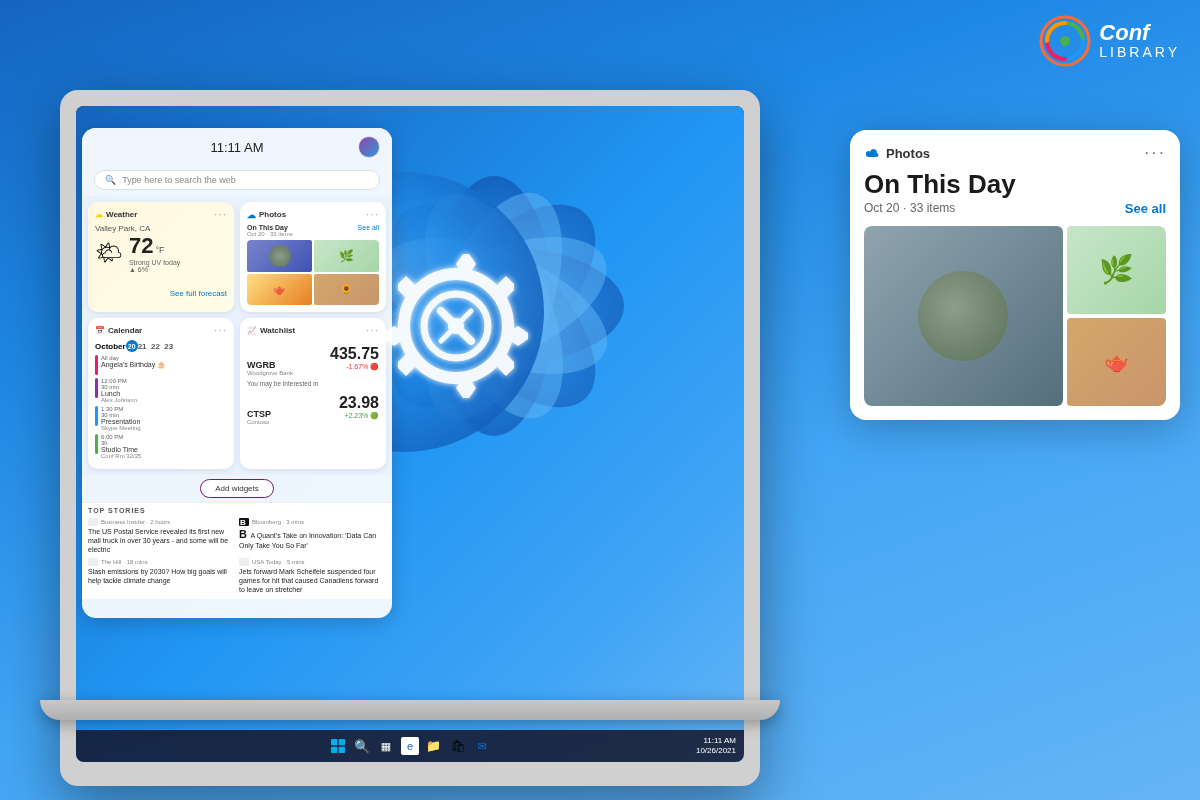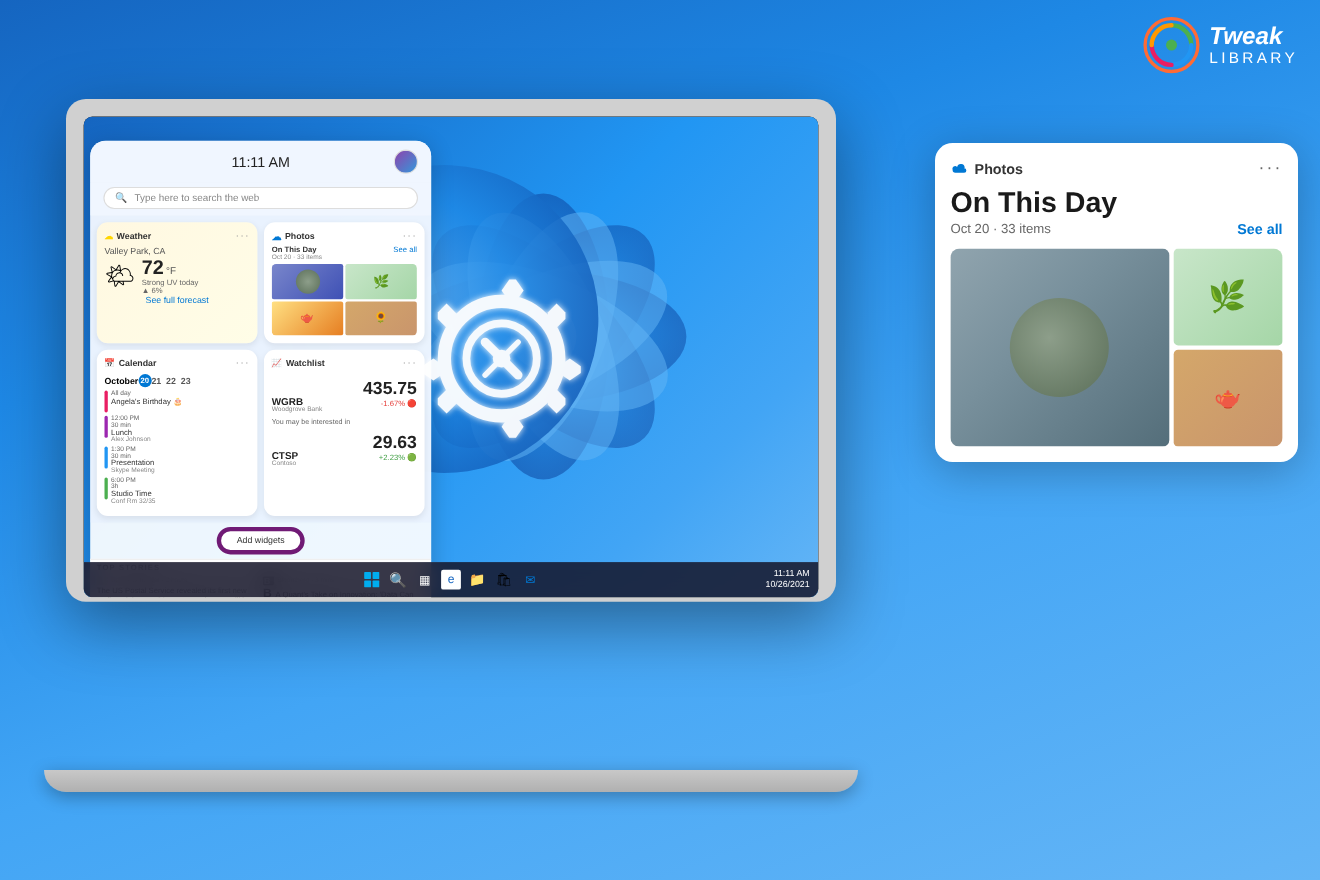--- a/index.html
+++ b/index.html
@@ -43,25 +43,25 @@
       width: 720px;
       height: 640px;
       z-index: 10;
     }
 
     
     .laptop-outer {
       position: absolute;
       left: 0; top: 0;
       width: 700px;
-      height: 457px;
+      height: 696px;
       background: #d0d0d0;
       border-radius: 18px;
       box-shadow: 0 20px 60px rgba(0,0,0,0.4);
-      padding: 16px 16px 4px;
+      padding: 16px 16px 24px;
     }
     .laptop-screen-bezel {
       width: 100%;
       height: 100%;
       background: #1a1a1a;
       border-radius: 8px;
       overflow: hidden;
       position: relative;
     }
     .laptop-screen {
@@ -214,29 +214,29 @@
       gap: 3px;
     }
     .widget-dots { color: #999; font-size: 10px; letter-spacing: 1px; }
     .cloud-icon { color: #0078d4; font-size: 9px; }
 
     
     .weather-widget {
       background: linear-gradient(135deg, #fff8e1 0%, #fffde7 100%);
     }
     .weather-location { font-size: 8px; color: #555; font-weight: 400; }
-    .weather-temp { font-size: 18px; font-weight: 700; color: #222; }
+    .weather-temp { font-size: 22px; font-weight: 700; color: #222; }
     .weather-icon { font-size: 22px; }
     .weather-row {
       display: flex;
       align-items: center;
       gap: 6px;
     }
     .weather-desc { font-size: 7px; color: #666; }
-    .see-forecast { color: #0078d4; font-size: 8px; text-align: center; margin-top: 0; }
+    .see-forecast { color: #0078d4; font-size: 8px; text-align: right; margin-top: 16px; }
 
     
     .photos-widget { overflow: hidden; }
     .photos-grid {
       display: grid;
       grid-template-columns: 1fr 1fr;
       grid-template-rows: 1fr 1fr;
       gap: 2px;
       border-radius: 4px;
       overflow: hidden;
@@ -276,21 +276,21 @@
     .stock-name { color: #888; font-size: 6px; }
     .stock-price { font-size: 16px; font-weight: 700; color: #222; }
     .stock-change-neg { color: #e53935; font-size: 7px; }
     .stock-change-pos { color: #43a047; font-size: 7px; }
     .stock-row-inner { display: flex; justify-content: space-between; align-items: center; }
     .you-may { font-size: 6.5px; color: #666; margin: 3px 0 2px; }
 
     
     .add-widgets-btn {
       background: white;
-      border: 4px solid #701a75;
+      border: 1px solid #701a75;
       border-radius: 14px;
       padding: 4px 14px;
       font-size: 8px;
       color: #333;
       margin: 4px auto;
       display: block;
       width: fit-content;
     }
 
     
@@ -441,21 +441,21 @@
     <circle cx="26" cy="26" r="24" fill="none" stroke="#ff6b35" stroke-width="3"></circle>
     <circle cx="26" cy="26" r="18" fill="none" stroke="#ffd600" stroke-width="2.5"></circle>
     <path d="M 26 8 A 18 18 0 0 1 44 26" stroke="#4caf50" stroke-width="4" fill="none" stroke-linecap="round"></path>
     <path d="M 44 26 A 18 18 0 0 1 26 44" stroke="#2196f3" stroke-width="4" fill="none" stroke-linecap="round"></path>
     <path d="M 26 44 A 18 18 0 0 1 8 26" stroke="#e91e63" stroke-width="4" fill="none" stroke-linecap="round"></path>
     <path d="M 8 26 A 18 18 0 0 1 26 8" stroke="#ff9800" stroke-width="4" fill="none" stroke-linecap="round"></path>
     <circle cx="26" cy="26" r="5" fill="#4caf50"></circle>
   </svg>
   <div>
     <div style="color:white; font-size:22px; font-weight:900; line-height:1;">
-      <span style="font-style:italic;">Tweak</span>
+      <span style="font-style:italic;">Conf</span>
     </div>
     <div style="color:white; font-size:14px; font-weight:400; letter-spacing:3px; text-transform:uppercase;">Library</div>
   </div>
 </div>
 
 <div class="laptop-wrapper">
   <div class="laptop-outer">
     <div class="laptop-screen-bezel">
       <div class="camera-dot"></div>
       <div class="laptop-screen">
@@ -624,21 +624,21 @@
               </div>
               <div class="you-may">You may be interested in</div>
 
               <div class="stock-row">
                 <div class="stock-row-inner">
                   <div>
                     <div class="stock-ticker">CTSP</div>
                     <div class="stock-name">Contoso</div>
                   </div>
                   <div style="text-align:right;">
-                    <div class="stock-price">29.63</div>
+                    <div class="stock-price">23.98</div>
                     <div class="stock-change-pos">+2.23% 🟢</div>
                   </div>
                 </div>
               </div>
             </div>
           </div>
 
           <button class="add-widgets-btn">Add widgets</button>
 
           <div class="news-section">

